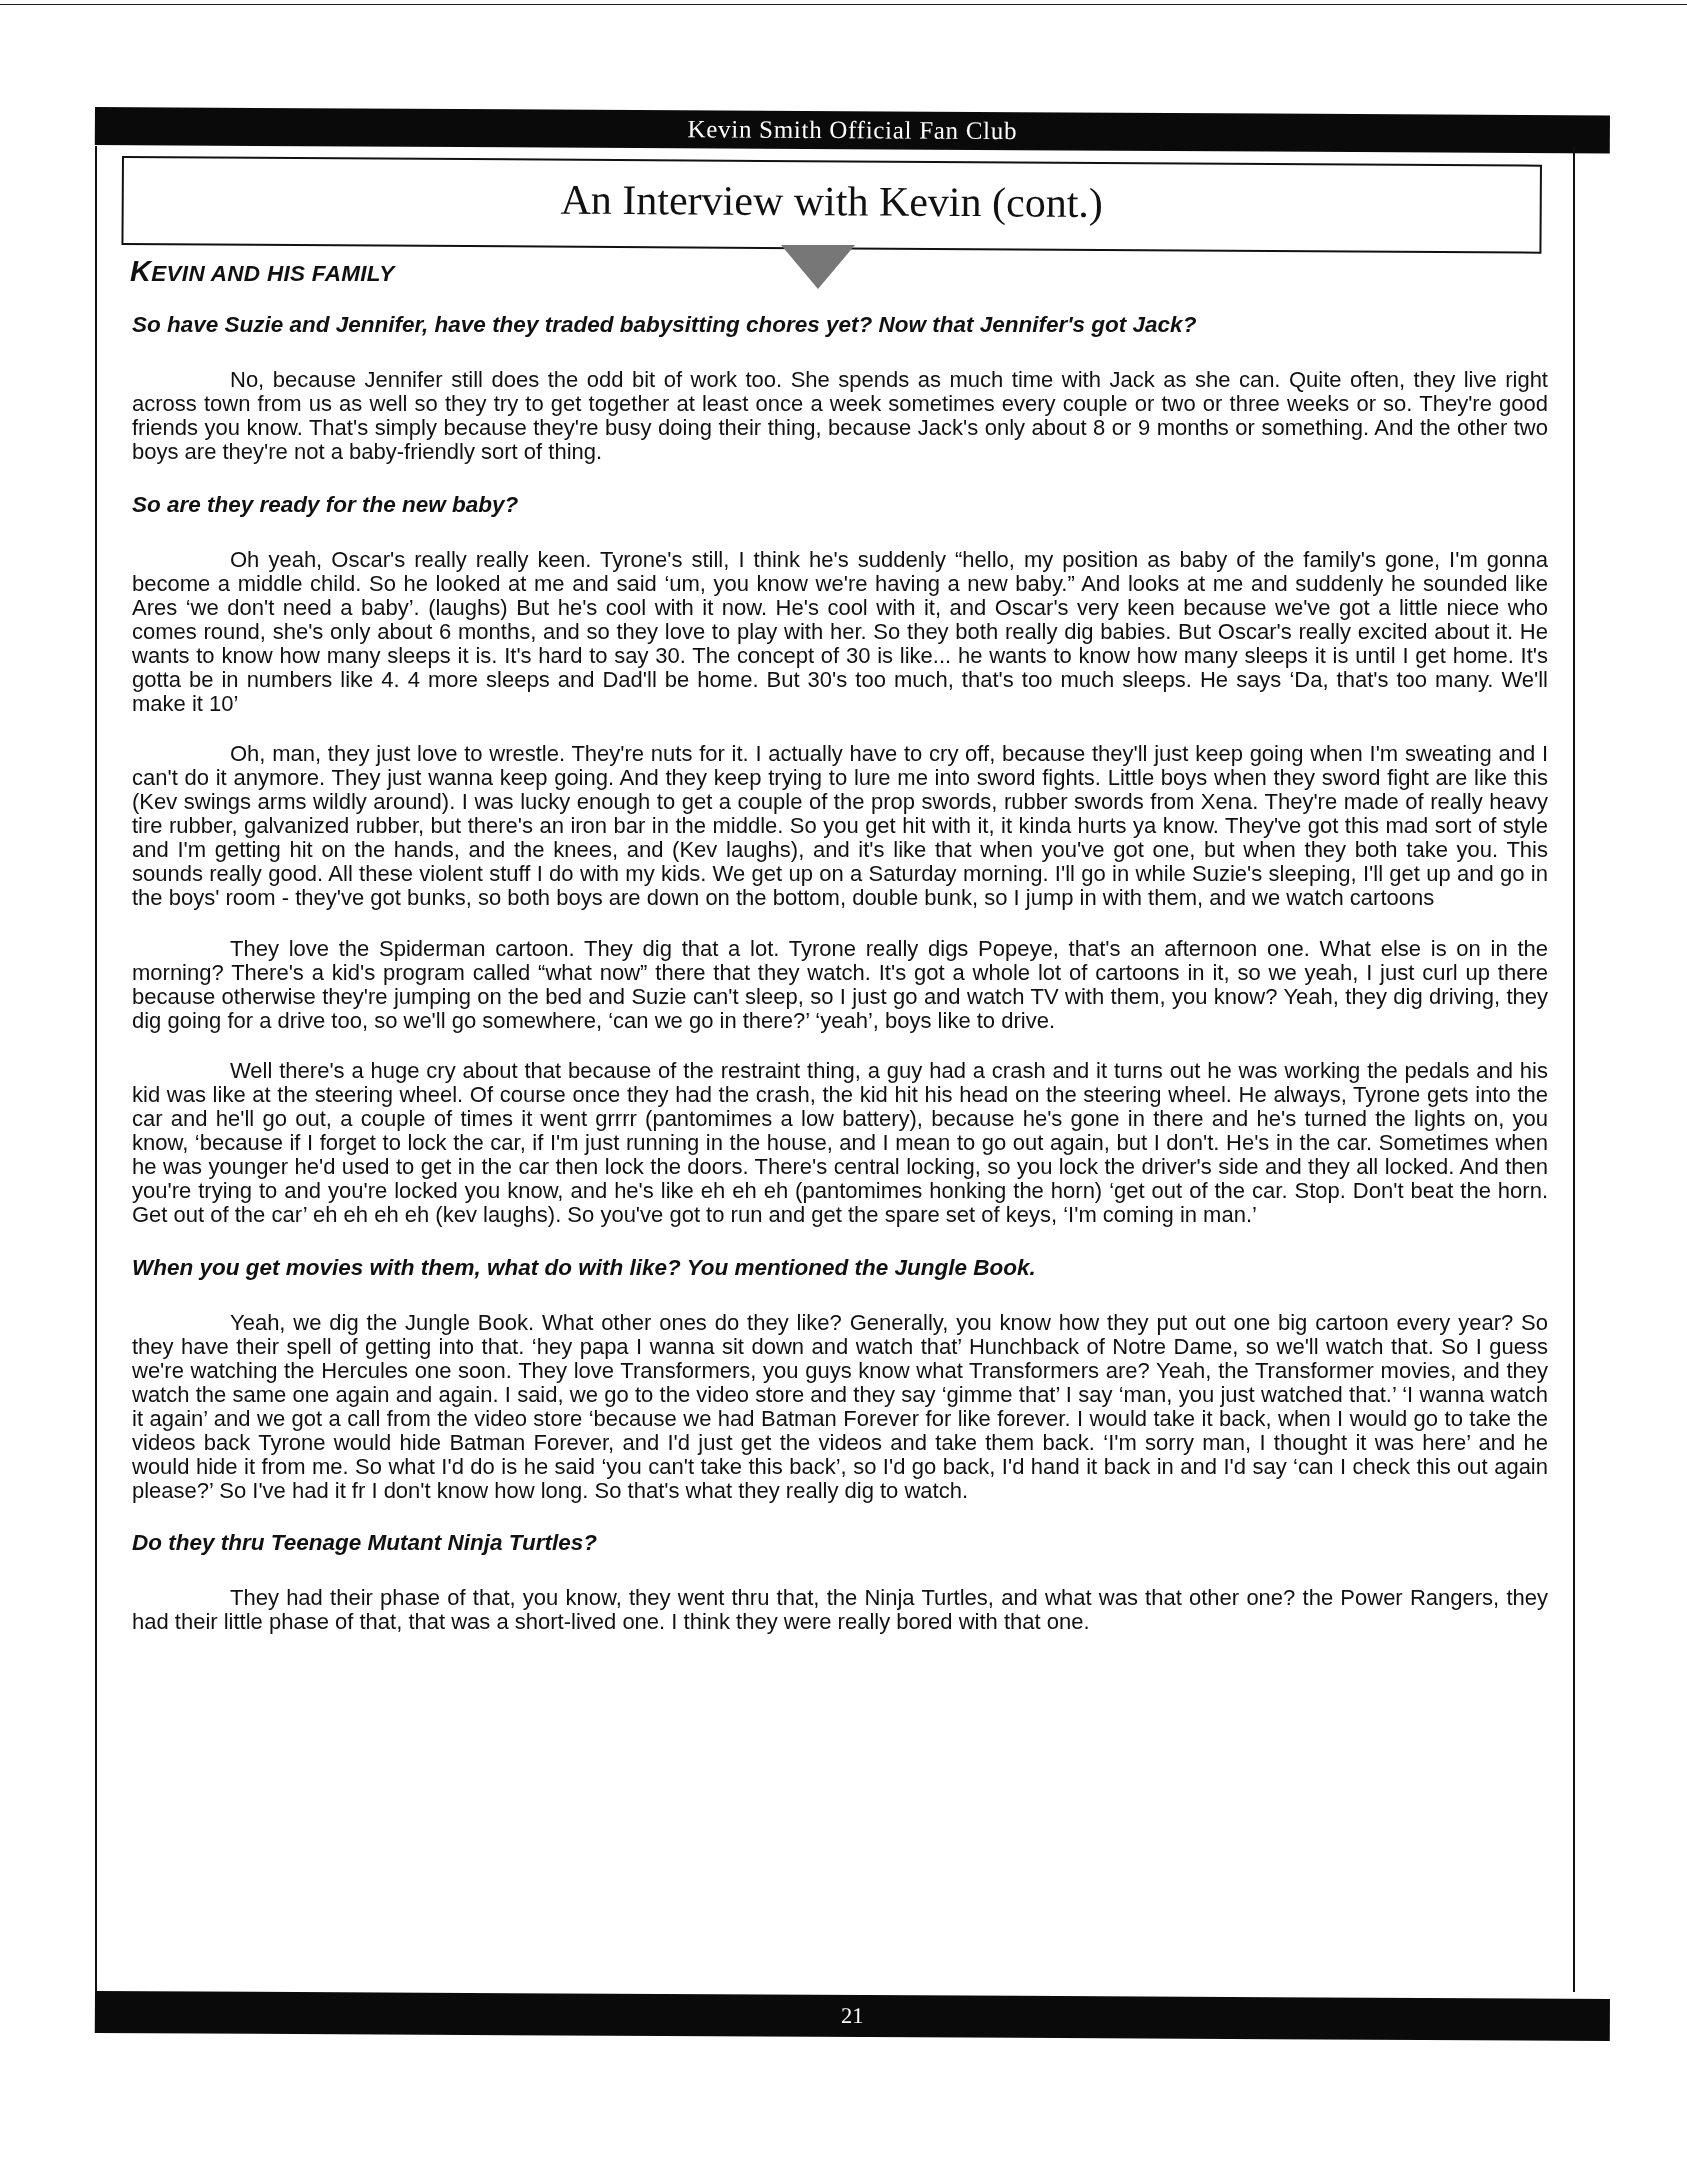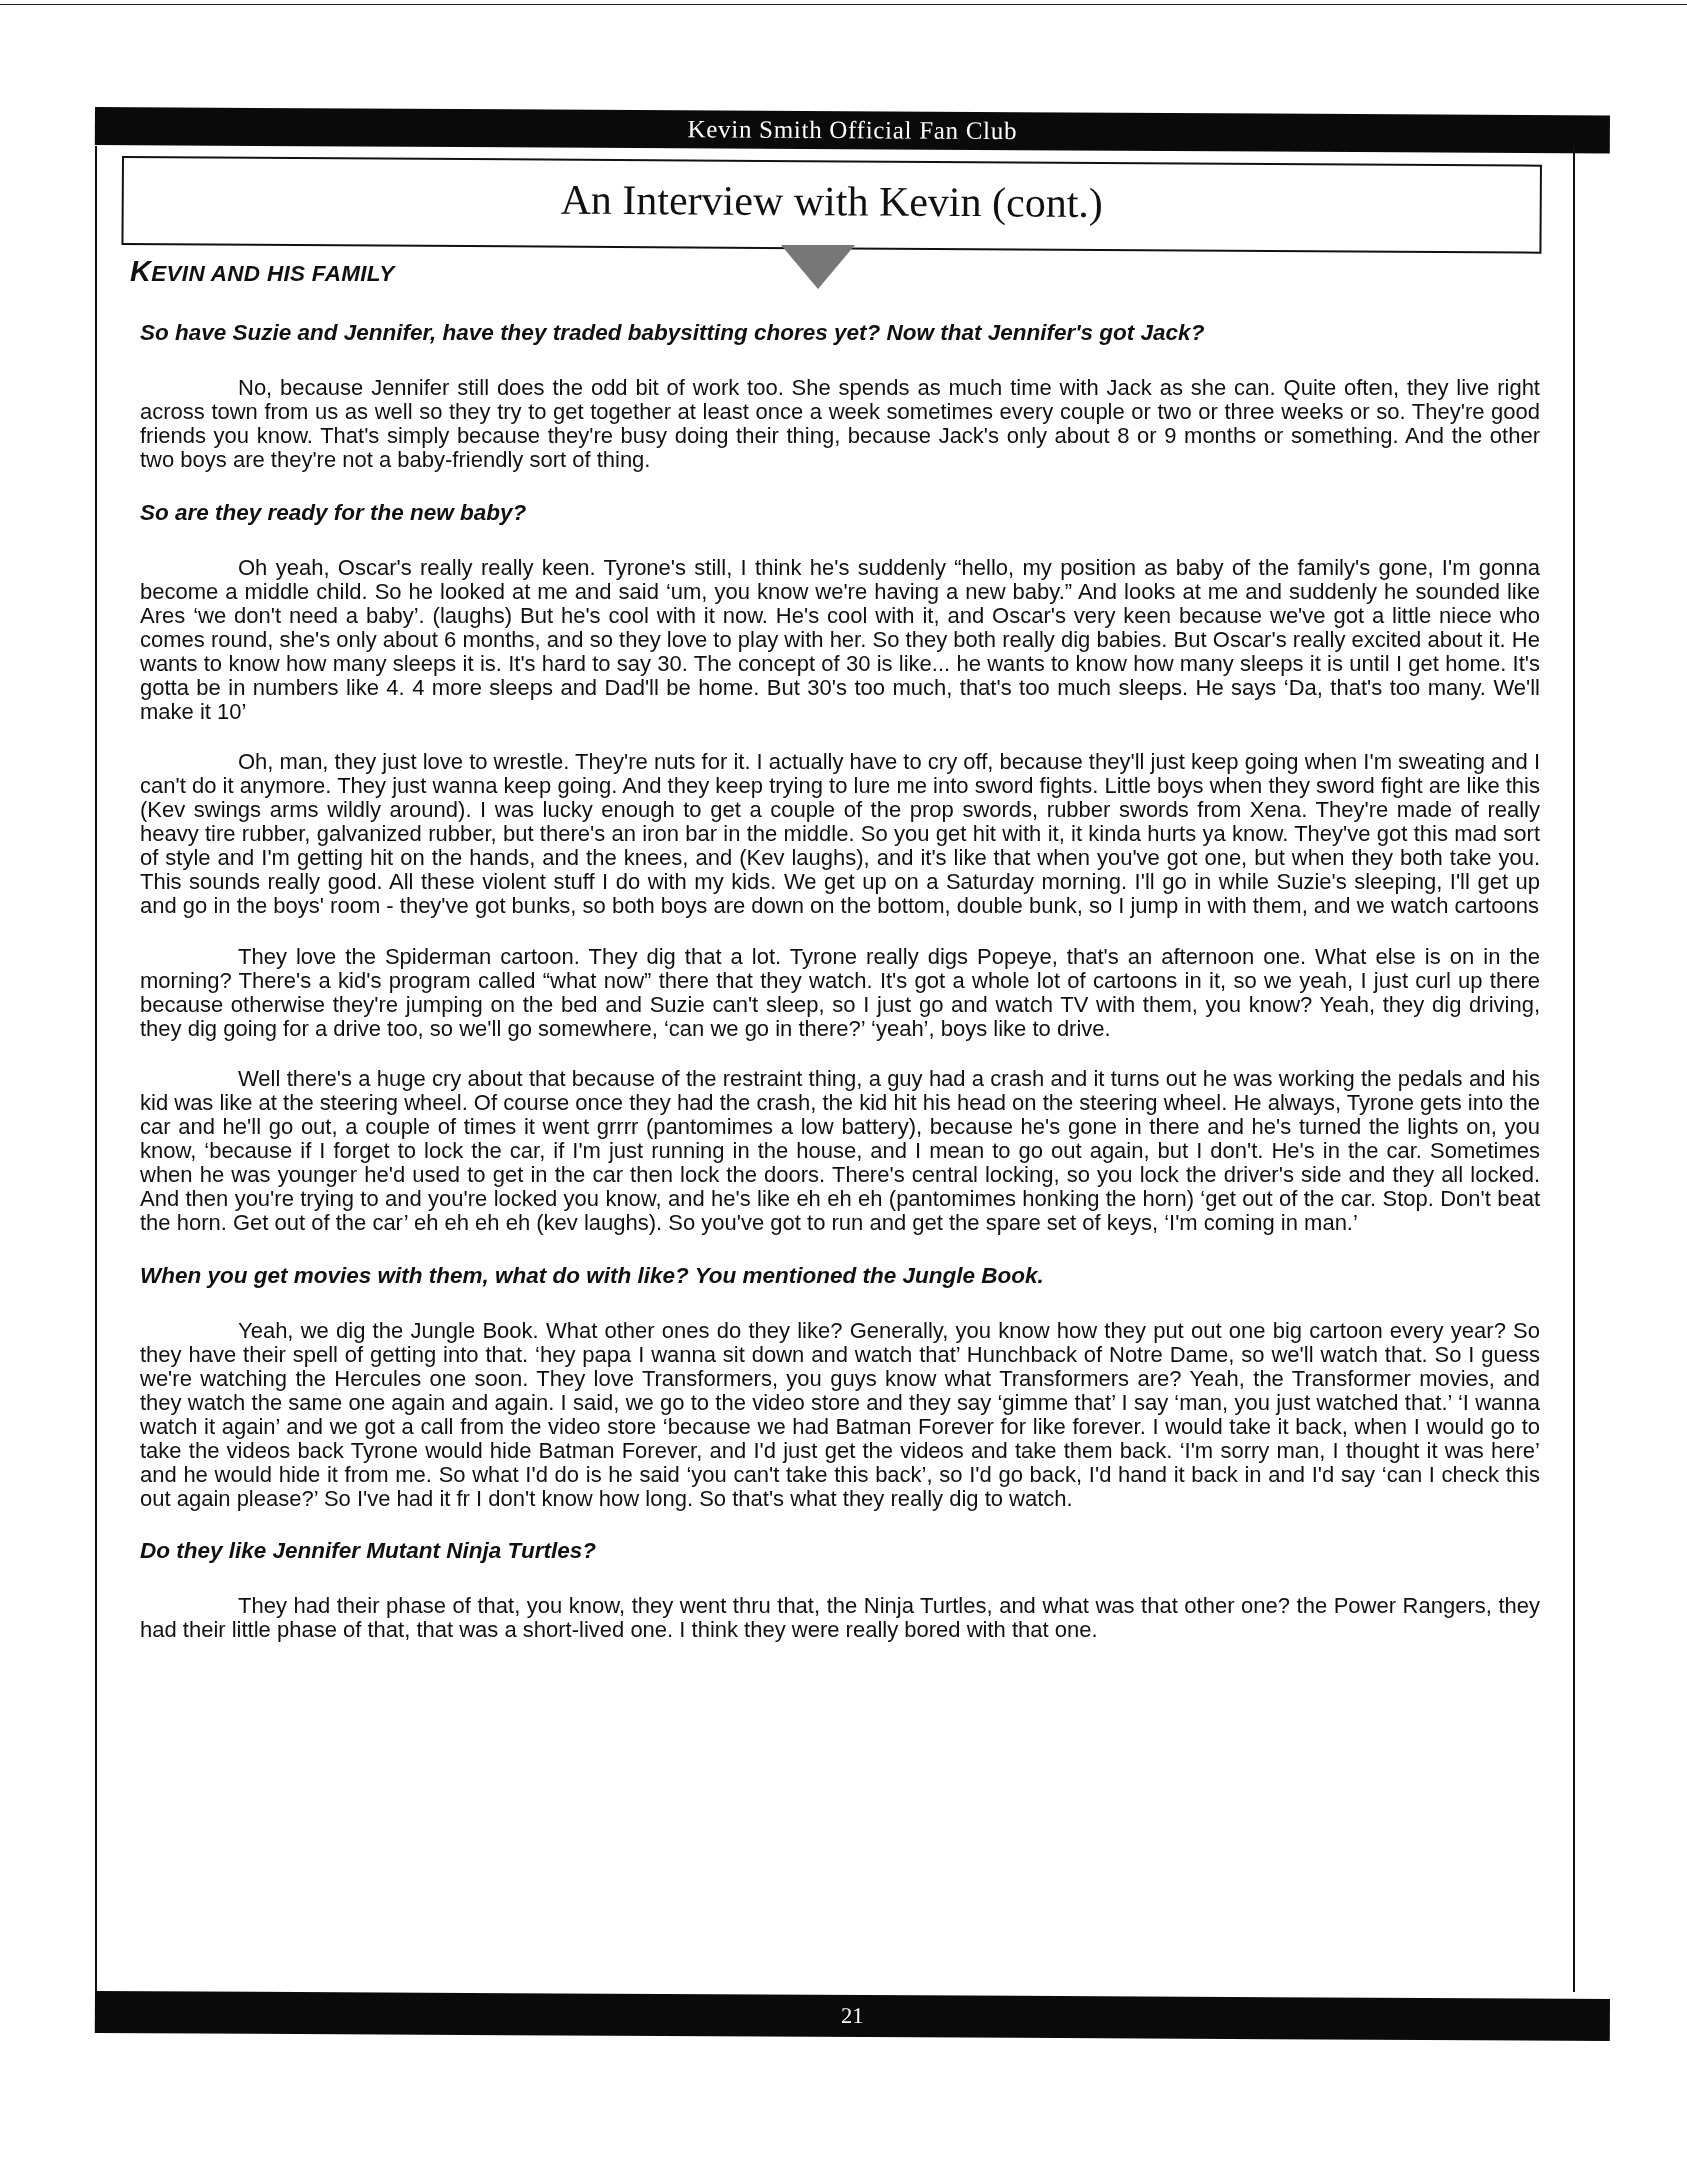--- a/index.html
+++ b/index.html
@@ -15,21 +15,21 @@
   .title-box { position: absolute; left: 122px; top: 156px; width: 1416px; height: 85px;
                border: 2px solid #111; background: #fff; transform: rotate(0.35deg); transform-origin: left top; }
   .title-box span { position: absolute; left: 0; right: 0; top: 14.6px; text-align: center;
                     font-family: "Liberation Serif", serif; font-size: 42px; color: #111; }
   .pointer { position: absolute; left: 781px; top: 245px; width: 0; height: 0;
              border-left: 37px solid transparent; border-right: 37px solid transparent;
              border-top: 44px solid #777; }
   .section-label { position: absolute; left: 130px; top: 255px; font-size: 22.5px; font-weight: bold; font-style: italic; letter-spacing: 0.3px; }
   .section-label .big { font-size: 29px; }
   .content { position: absolute; left: 132px; top: 311px; width: 1416px; }
-  .qa { margin: 8px; }
+  .qa { margin: 0; }
   .question { font-size: 22.5px; font-weight: bold; font-style: italic; margin: 0 0 29px 0; line-height: 28px; }
   .answer { font-size: 22px; line-height: 24px; margin: 0 0 26.5px 0; text-indent: 98px; text-align: justify; }
   .footer-bar { position: absolute; left: 95px; top: 1991px; width: 1515px; height: 42px;
                 background: #0a0a0a; transform: rotate(0.3deg); transform-origin: left top; }
   .footer-bar span { position: absolute; left: 0; right: 0; top: 8px; text-align: center;
                      color: #fff; font-family: "Liberation Serif", serif; font-size: 22.5px; }
 </style>
 </head>
 <body>
 
@@ -67,21 +67,21 @@
     <p class="answer">They love the Spiderman cartoon. They dig that a lot. Tyrone really digs Popeye, that's an afternoon one. What else is on in the morning? There's a kid's program called “what now” there that they watch. It's got a whole lot of cartoons in it, so we yeah, I just curl up there because otherwise they're jumping on the bed and Suzie can't sleep, so I just go and watch TV with them, you know? Yeah, they dig driving, they dig going for a drive too, so we'll go somewhere, ‘can we go in there?’ ‘yeah’, boys like to drive.</p>
   </div>
   <div class="qa">
     <p class="answer">Well there's a huge cry about that because of the restraint thing, a guy had a crash and it turns out he was working the pedals and his kid was like at the steering wheel. Of course once they had the crash, the kid hit his head on the steering wheel. He always, Tyrone gets into the car and he'll go out, a couple of times it went grrrr (pantomimes a low battery), because he's gone in there and he's turned the lights on, you know, ‘because if I forget to lock the car, if I'm just running in the house, and I mean to go out again, but I don't. He's in the car. Sometimes when he was younger he'd used to get in the car then lock the doors. There's central locking, so you lock the driver's side and they all locked. And then you're trying to and you're locked you know, and he's like eh eh eh (pantomimes honking the horn) ‘get out of the car. Stop. Don't beat the horn. Get out of the car’ eh eh eh eh (kev laughs). So you've got to run and get the spare set of keys, ‘I'm coming in man.’</p>
   </div>
   <div class="qa">
     <p class="question">When you get movies with them, what do with like? You mentioned the Jungle Book.</p>
     <p class="answer">Yeah, we dig the Jungle Book. What other ones do they like? Generally, you know how they put out one big cartoon every year? So they have their spell of getting into that. ‘hey papa I wanna sit down and watch that’ Hunchback of Notre Dame, so we'll watch that. So I guess we're watching the Hercules one soon. They love Transformers, you guys know what Transformers are? Yeah, the Transformer movies, and they watch the same one again and again. I said, we go to the video store and they say ‘gimme that’ I say ‘man, you just watched that.’ ‘I wanna watch it again’ and we got a call from the video store ‘because we had Batman Forever for like forever. I would take it back, when I would go to take the videos back Tyrone would hide Batman Forever, and I'd just get the videos and take them back. ‘I'm sorry man, I thought it was here’ and he would hide it from me. So what I'd do is he said ‘you can't take this back’, so I'd go back, I'd hand it back in and I'd say ‘can I check this out again please?’ So I've had it fr I don't know how long. So that's what they really dig to watch.</p>
   </div>
   <div class="qa">
-    <p class="question">Do they like Jennifer Mutant Ninja Turtles?</p>
+    <p class="question">Do they thru Teenage Mutant Ninja Turtles?</p>
     <p class="answer">They had their phase of that, you know, they went thru that, the Ninja Turtles, and what was that other one? the Power Rangers, they had their little phase of that, that was a short-lived one. I think they were really bored with that one.</p>
   </div>
 </div>
 
 <div class="footer-bar">
   <span>21</span>
 </div>
 
 
 </body></html>

